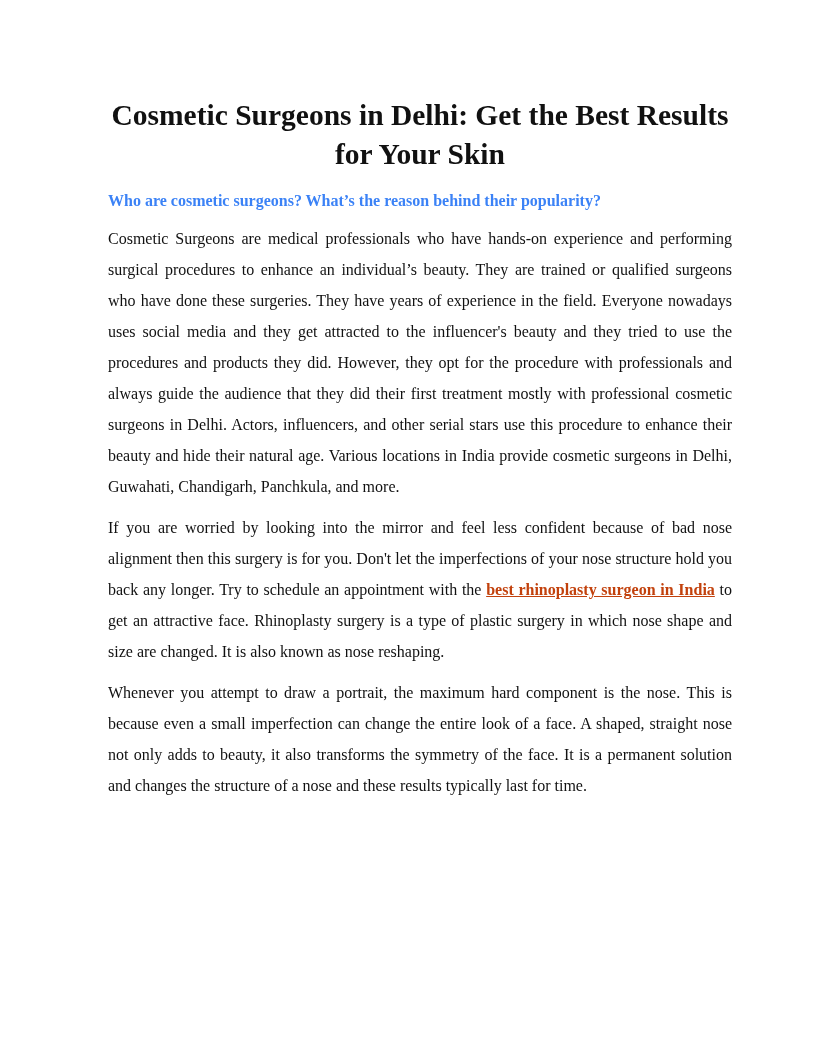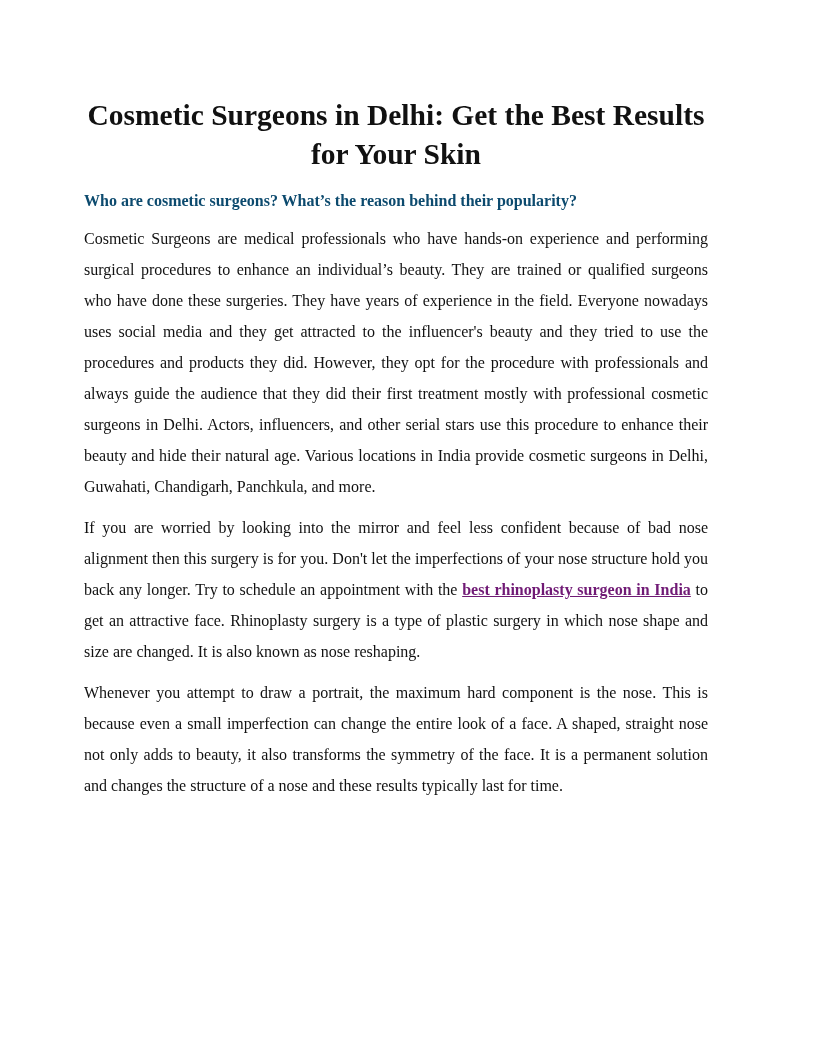--- a/index.html
+++ b/index.html
@@ -10,51 +10,51 @@
     body {
       width: 816px;
       height: 1056px;
       position: relative;
       overflow: hidden;
       font-family: "Liberation Serif", "DejaVu Serif", serif;
       color: #111111;
     }
     .page {
       position: absolute;
-      left: 84px;
+      left: 108px;
       top: 96px;
       width: 624px;
     }
     .doc-title {
       font-family: "Liberation Serif", serif;
       font-weight: bold;
       font-size: 29.5px;
       line-height: 39px;
       text-align: center;
       margin: 0 0 15px 0;
       color: #111111;
     }
     .heading {
       font-family: "Liberation Serif", serif;
       font-weight: bold;
       font-size: 16px;
       line-height: 24px;
       margin: 0 0 10px 0;
-      color: #0c4a6e;
+      color: #3b82f6;
     }
     .para {
       font-family: "Liberation Serif", serif;
       font-size: 16px;
       line-height: 31px;
       text-align: justify;
       margin: 0 0 10px 0;
       color: #111111;
     }
     .link {
-      color: #701a75;
+      color: #c2410c;
       font-weight: bold;
       text-decoration: underline;
       cursor: pointer;
     }
   </style>
 </head>
 <body>
 
 <div class="page">
   <h1 class="doc-title">Cosmetic Surgeons in Delhi: Get the Best Results for Your Skin</h1>

